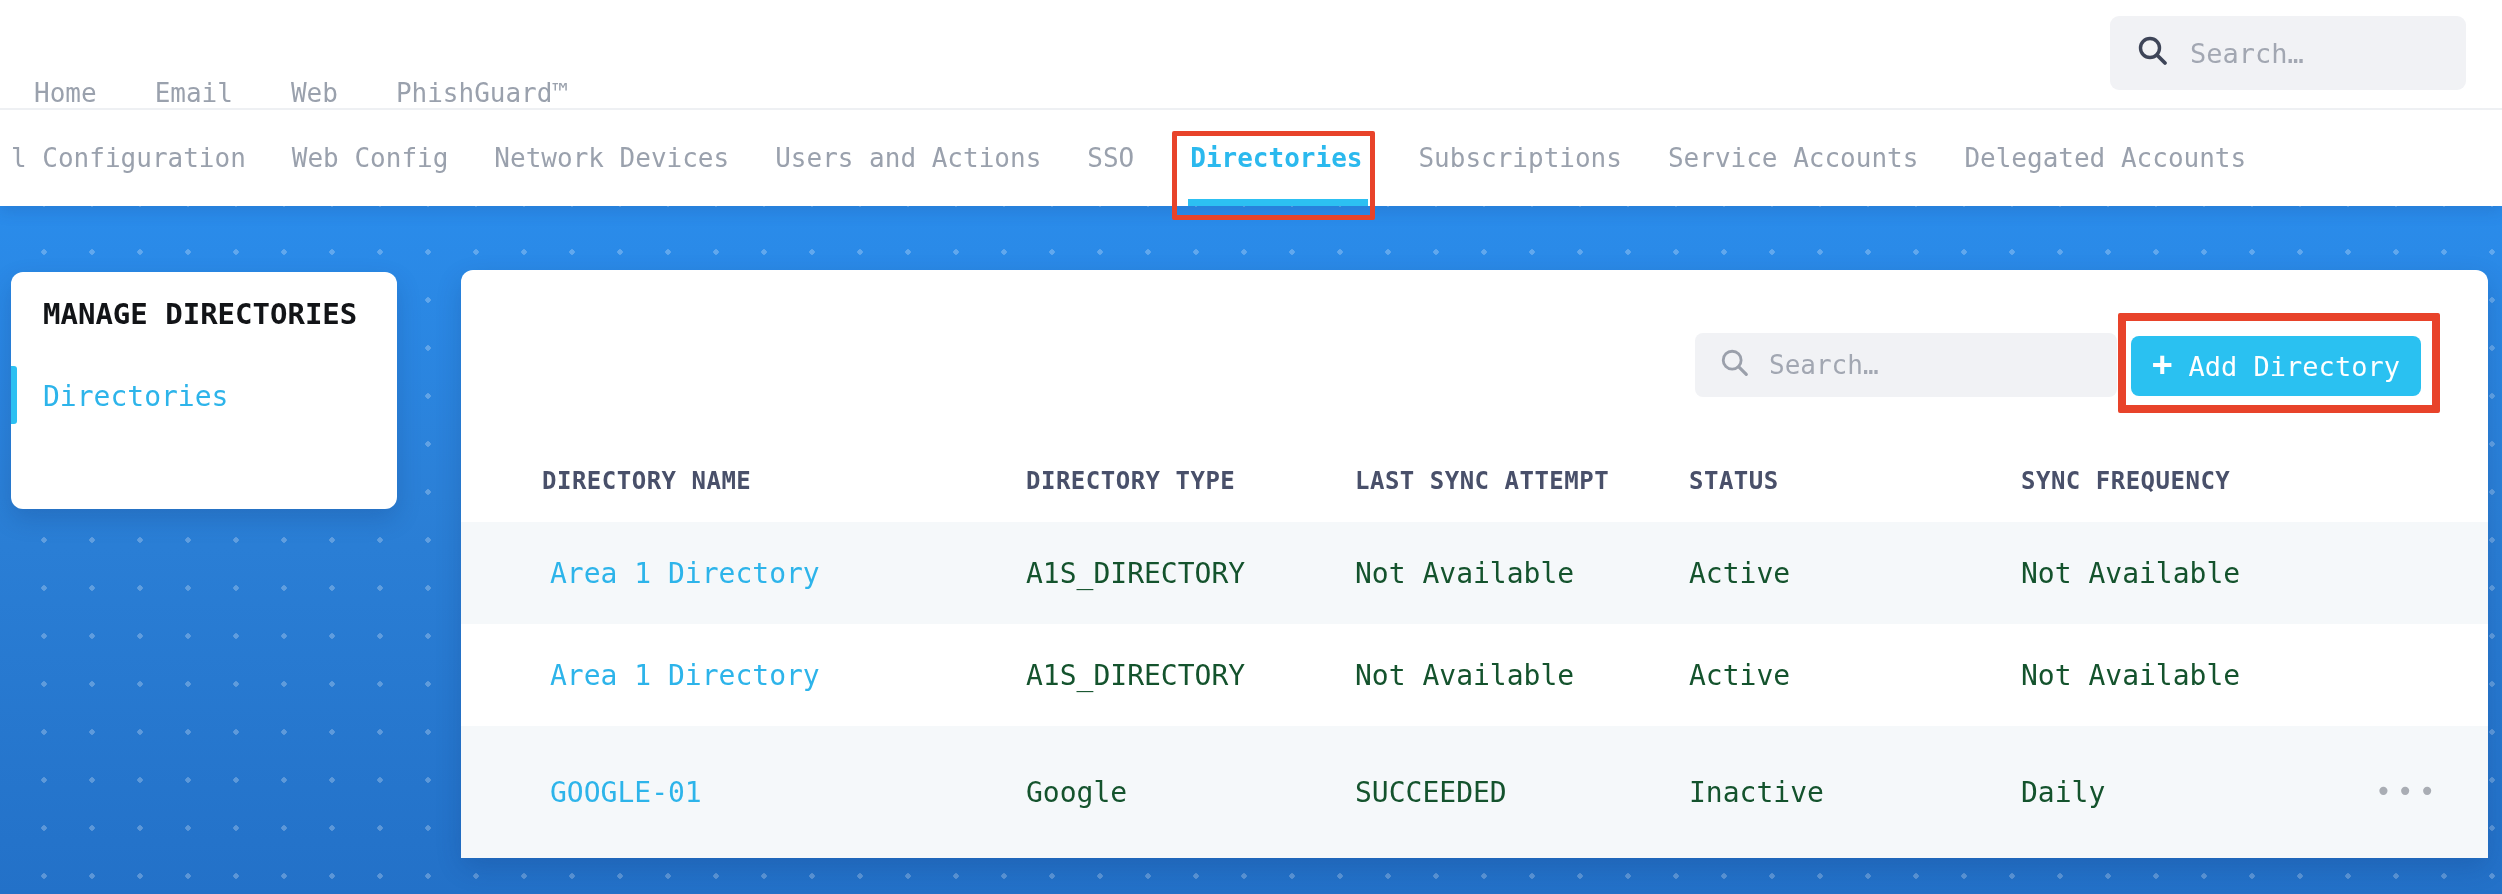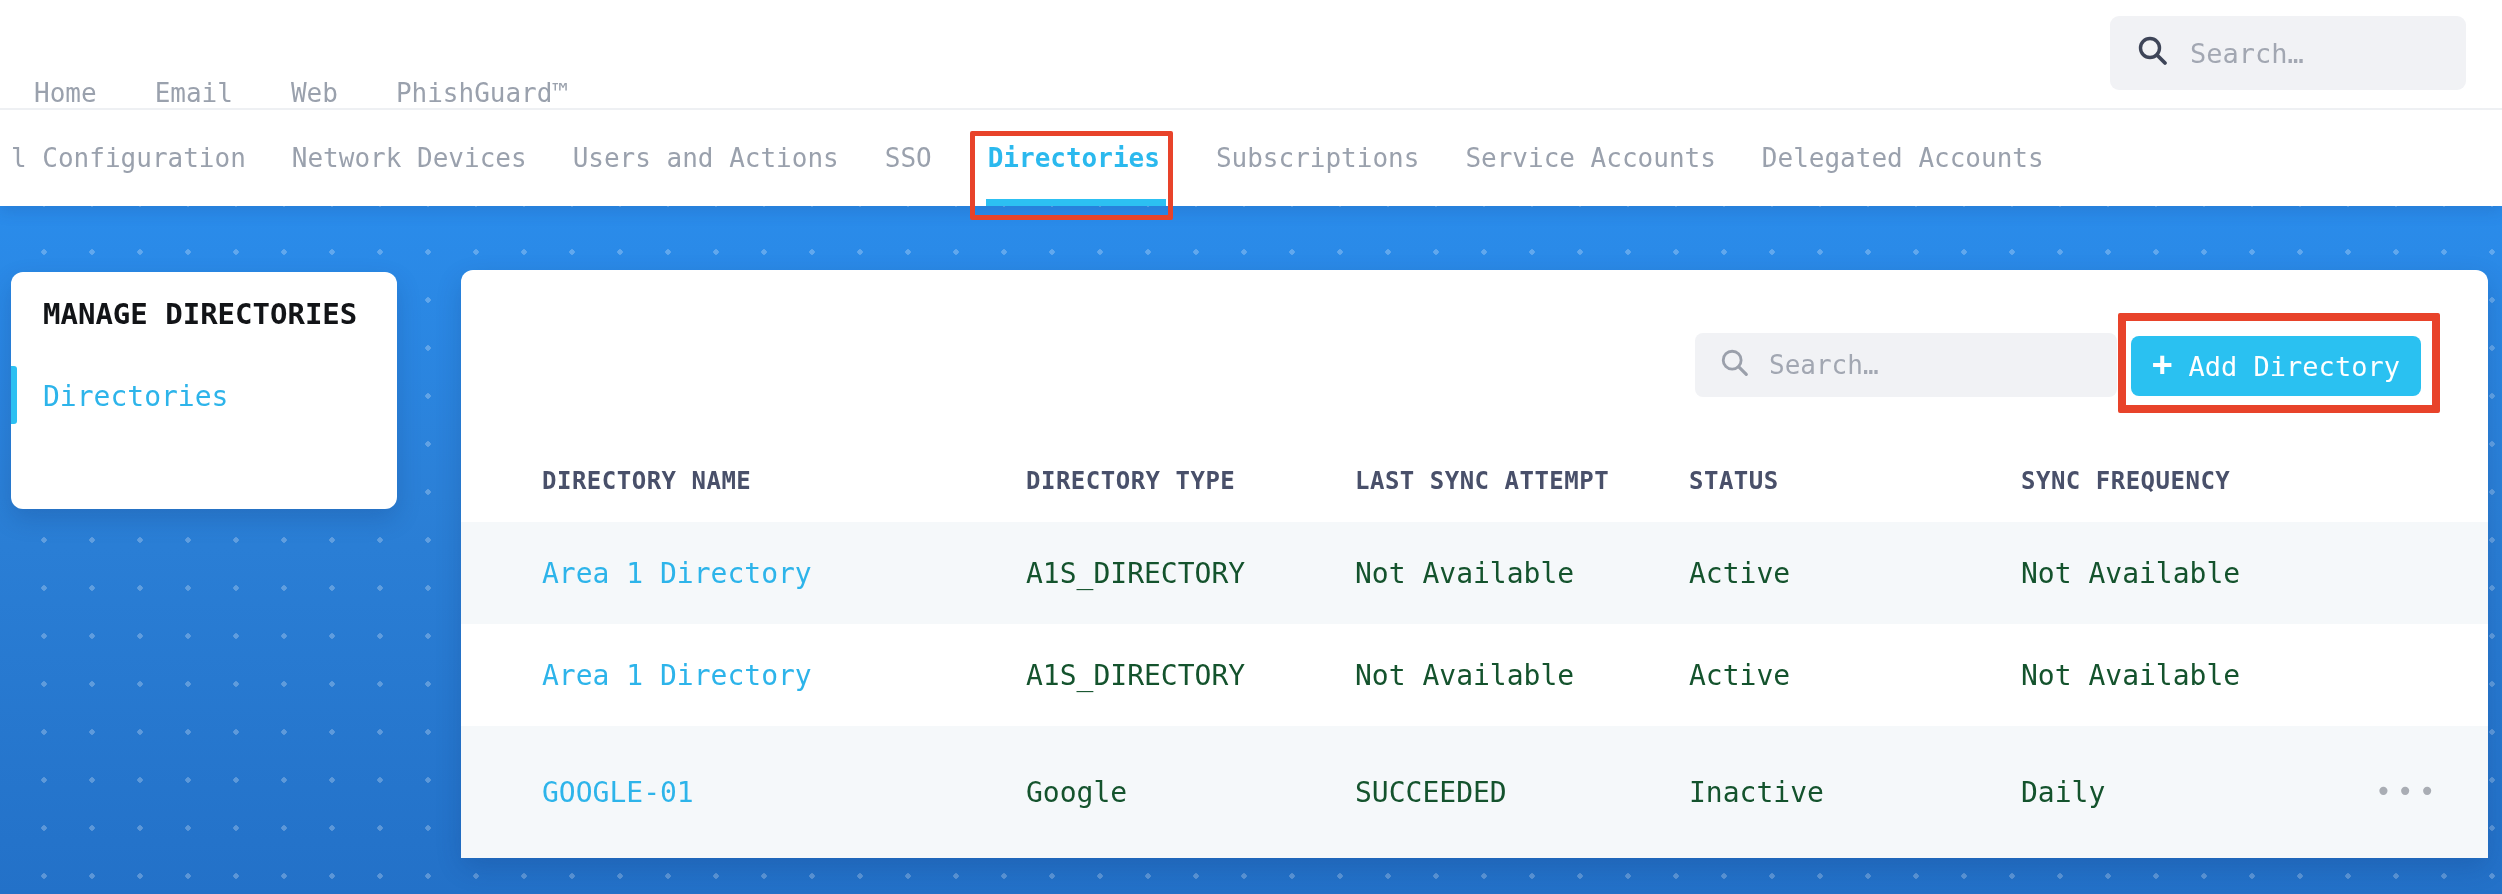--- a/index.html
+++ b/index.html
@@ -63,21 +63,21 @@
   
   .trow { display:grid; grid-template-columns:484px 329px 334px 332px 354px 1fr;
           padding-left:81px; align-items:center; }
   .thead { position:absolute; left:461px; top:440px; width:2027px; height:82px; z-index:11; }
   .thead .th { font-size:24px; font-weight:bold; color:#49506a; letter-spacing:0.5px; white-space:nowrap; }
   .rows { position:absolute; left:461px; top:522px; width:2027px; z-index:11; }
   .row { height:102px; }
   .row.striped { background:#f5f8fa; }
   .row.last { height:132px; align-content:center; }
   .cell { font-size:28px; color:#14532d; white-space:nowrap; }
-  .cell.name { color:#2db4ea; cursor:pointer; }
+  .cell.name { color:#2db4ea; cursor:pointer;margin-left:8px; }
   .ellipsis { font-size:28px; color:#a9adb4; letter-spacing:5px; cursor:pointer; line-height:1; }
 </style>
 </head>
 <body>
 
 <div class="stage">
 
   <header class="nav1">
     <nav class="nav1-items">
       <span class="nav-link">Home</span>
@@ -91,20 +91,21 @@
             <circle cx="14" cy="14" r="9.5" fill="none" stroke="#3e4558" stroke-width="3.4"></circle>
             <line x1="21" y1="21" x2="29" y2="29" stroke="#3e4558" stroke-width="3.8" stroke-linecap="round"></line>
           </svg>
       </span>
       <input type="text" placeholder="Search…" style="">
     </div>
   </header>
 
   <nav class="nav2">
     <span class="tab">l Configuration</span>
+    <span class="tab">Web Config</span>
     <span class="tab">Network Devices</span>
     <span class="tab">Users and Actions</span>
     <span class="tab">SSO</span>
     <span class="tab active">
       <span>Directories</span>
       <span class="tab-underline"></span>
       <span class="ring tab-ring"></span>
     </span>
     <span class="tab">Subscriptions</span>
     <span class="tab">Service Accounts</span>

